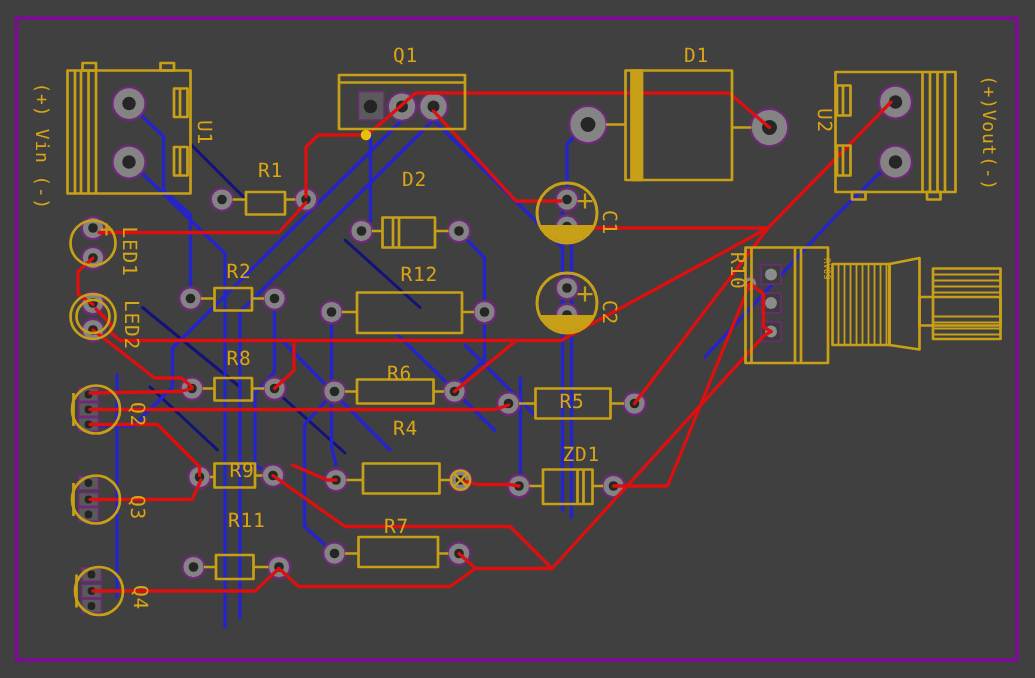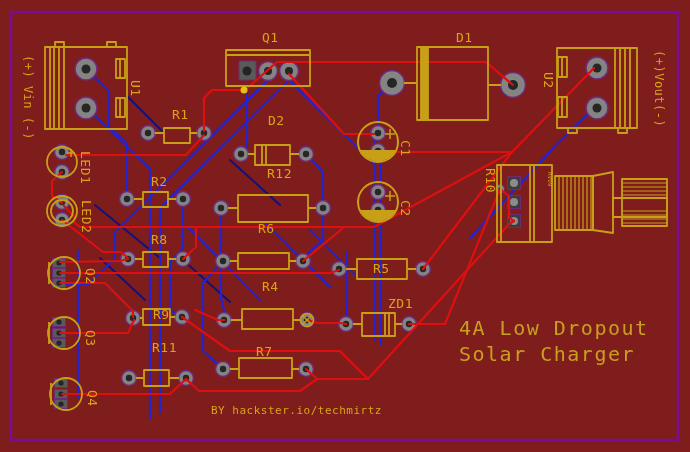--- a/index.html
+++ b/index.html
@@ -1,16 +1,16 @@
 <!DOCTYPE html>
 <html><head>
 <meta charset="utf-8">
 <style>
   html,body{margin:0;padding:0;background:#000;}
-  #stage{position:relative;width:690px;height:452px;background:#7f1d1d;overflow:hidden;
+  #stage{position:relative;width:690px;height:452px;background:#404040;overflow:hidden;
          font-family:"DejaVu Sans Mono","Liberation Mono",monospace;}
   #pcb-svg{position:absolute;left:0;top:0;}
   .lbl{position:absolute;color:#d9a516;font-size:13px;line-height:1;white-space:nowrap;
        letter-spacing:0.5px;}
   .vlbl{transform-origin:0 0;transform:rotate(90deg);}
   .tiny{font-size:6px;letter-spacing:0;}
   .title{font-size:20px;letter-spacing:1.5px;color:#c8a020;}
   .credit{font-size:11px;letter-spacing:0.5px;color:#d9a516;}
 </style>
 </head>
@@ -310,41 +310,38 @@
       <path d="M302.5,315.5 L311.5,324.5 M311.5,315.5 L302.5,324.5"></path>
     </g>
   </g>
 </svg>
 
 <div class="lbl" style="left:262px;top:31px">Q1</div>
 <div class="lbl" style="left:456px;top:31px">D1</div>
 <div class="lbl" style="left:172px;top:108px">R1</div>
 <div class="lbl" style="left:268px;top:114px">D2</div>
 <div class="lbl" style="left:151px;top:175px">R2</div>
-<div class="lbl" style="left:267px;top:167px">R12</div>
+<div class="lbl" style="left:267px;top:177px">R12</div>
 <div class="lbl" style="left:151px;top:233px">R8</div>
-<div class="lbl" style="left:258px;top:222px">R6</div>
+<div class="lbl" style="left:258px;top:243px">R6</div>
 <div class="lbl" style="left:373px;top:262px">R5</div>
 <div class="lbl" style="left:153px;top:308px">R9</div>
 <div class="lbl" style="left:262px;top:280px">R4</div>
-<div class="lbl" style="left:388px;top:297px">ZD1</div>
+<div class="lbl" style="left:375px;top:297px">ZD1</div>
 <div class="lbl" style="left:152px;top:341px">R11</div>
 <div class="lbl" style="left:256px;top:345px">R7</div>
 
 <div class="lbl vlbl" style="left:34px;top:55px;font-size:12px">(+) Vin (-)</div>
 <div class="lbl vlbl" style="left:142px;top:80px">U1</div>
 <div class="lbl vlbl" style="left:555px;top:72px">U2</div>
 <div class="lbl vlbl" style="left:665px;top:50px;font-size:12px">(+)Vout(-)</div>
 <div class="lbl vlbl" style="left:92px;top:151px">LED1</div>
 <div class="lbl vlbl" style="left:93px;top:200px">LED2</div>
 <div class="lbl vlbl" style="left:97px;top:268px">Q2</div>
 <div class="lbl vlbl" style="left:97px;top:330px">Q3</div>
 <div class="lbl vlbl" style="left:99px;top:390px">Q4</div>
 <div class="lbl vlbl" style="left:412px;top:140px">C1</div>
 <div class="lbl vlbl" style="left:412px;top:200px">C2</div>
 <div class="lbl vlbl" style="left:497px;top:168px">R10</div>
 <div class="lbl vlbl tiny" style="left:553px;top:172px">RV09</div>
 
-<div class="lbl title" style="left:459px;top:318px">4A Low Dropout</div>
-<div class="lbl title" style="left:459px;top:344px">Solar Charger</div>
-<div class="lbl credit" style="left:211px;top:405px">BY hackster.io/techmirtz</div>
 
 </div>
 
 </body></html>

